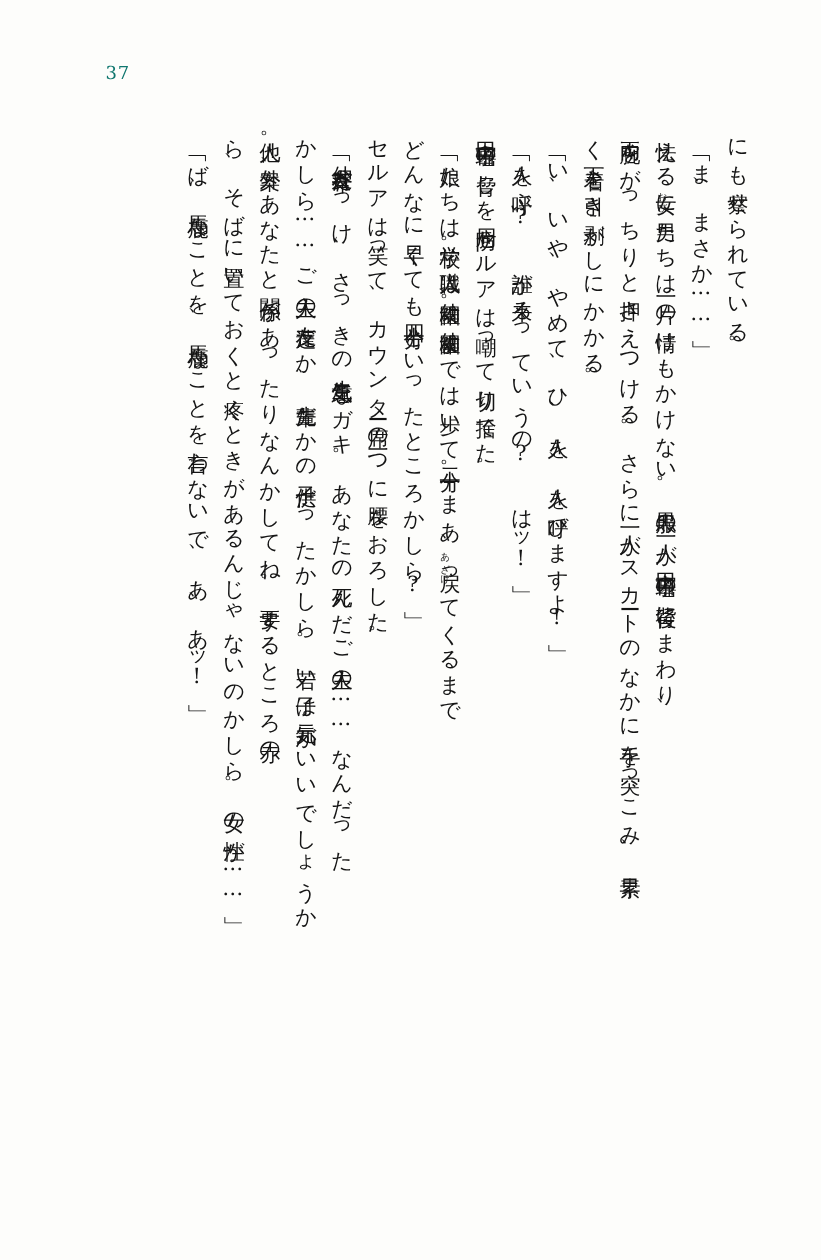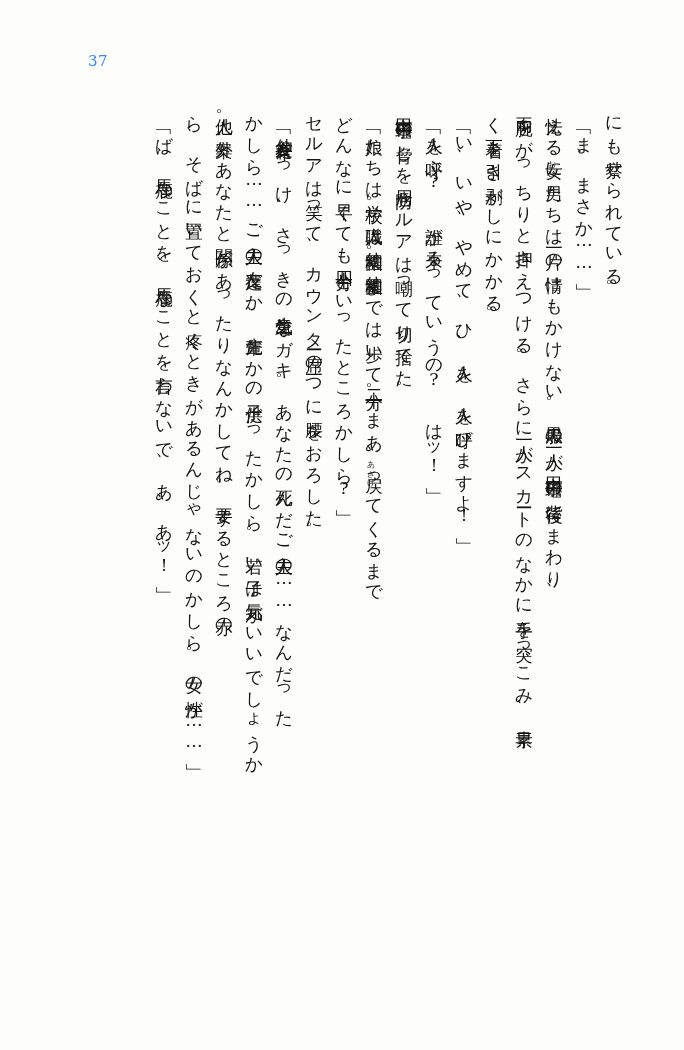--- a/index.html
+++ b/index.html
@@ -22,21 +22,21 @@
     background: #fdfdfb;
   }
 
   
   .page-number {
     position: absolute;
     left: 88px;
     top: 52px;
     font-size: 15px;
     letter-spacing: 0.5px;
-    color: #3b82f6;
+    color: #0f766e;
     font-family: "DejaVu Serif", "Liberation Serif", serif;
   }
 
   
   .text-block {
     position: absolute;
     top: 104px;
     right: 62px;
     left: 58px;
     height: 830px;

